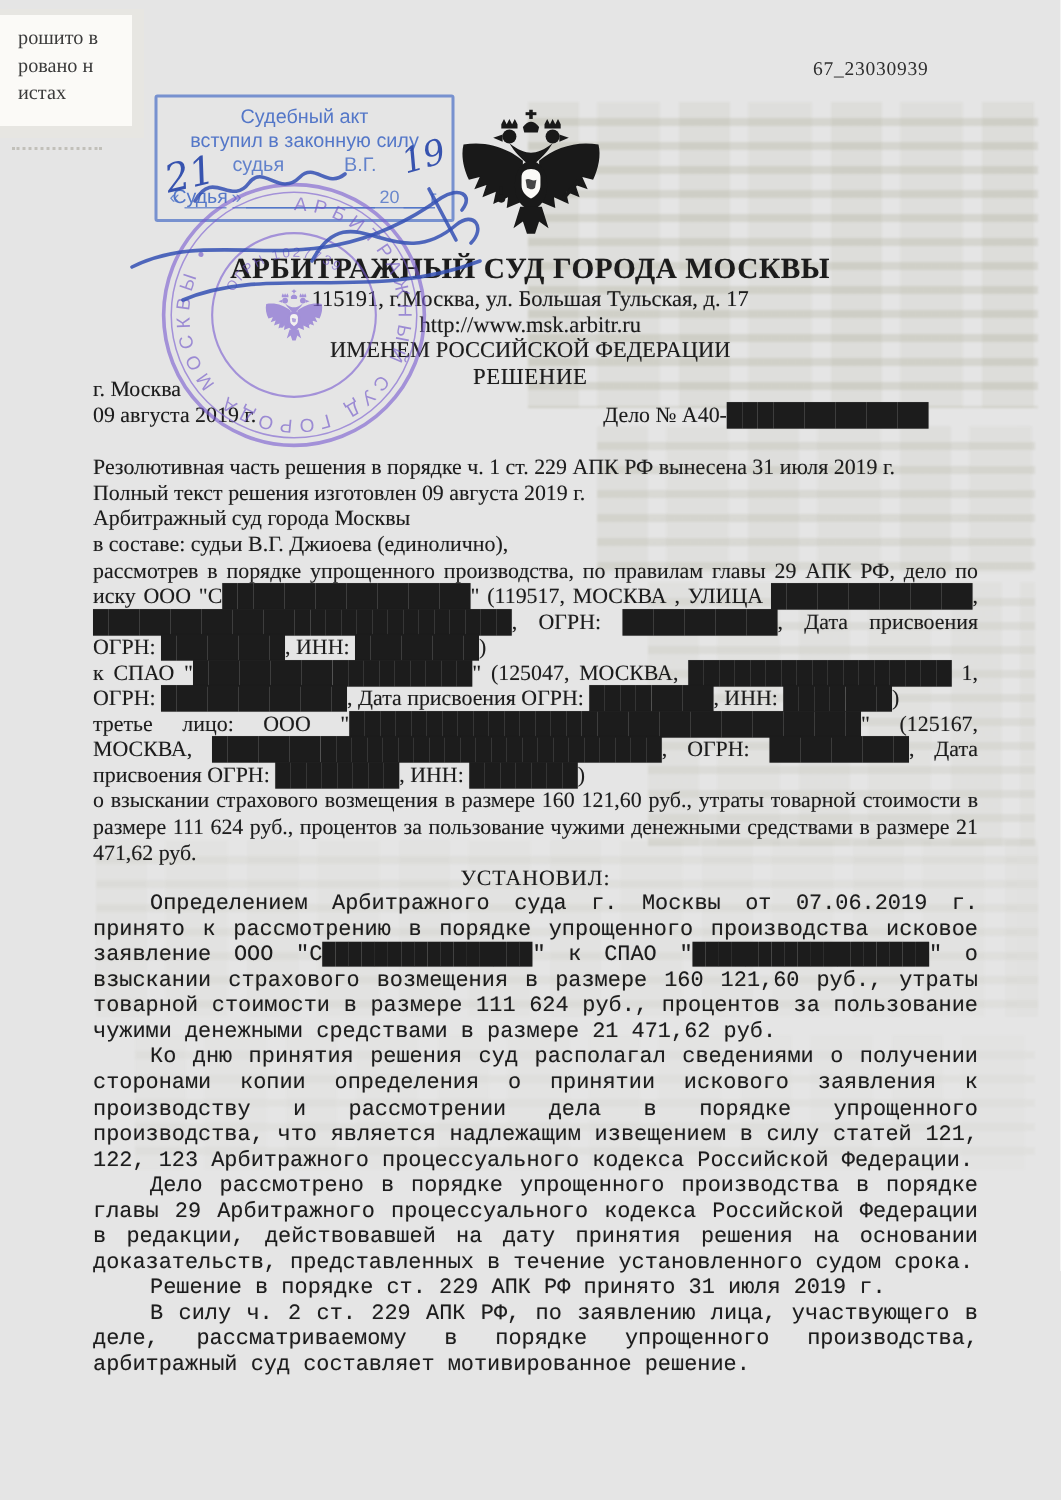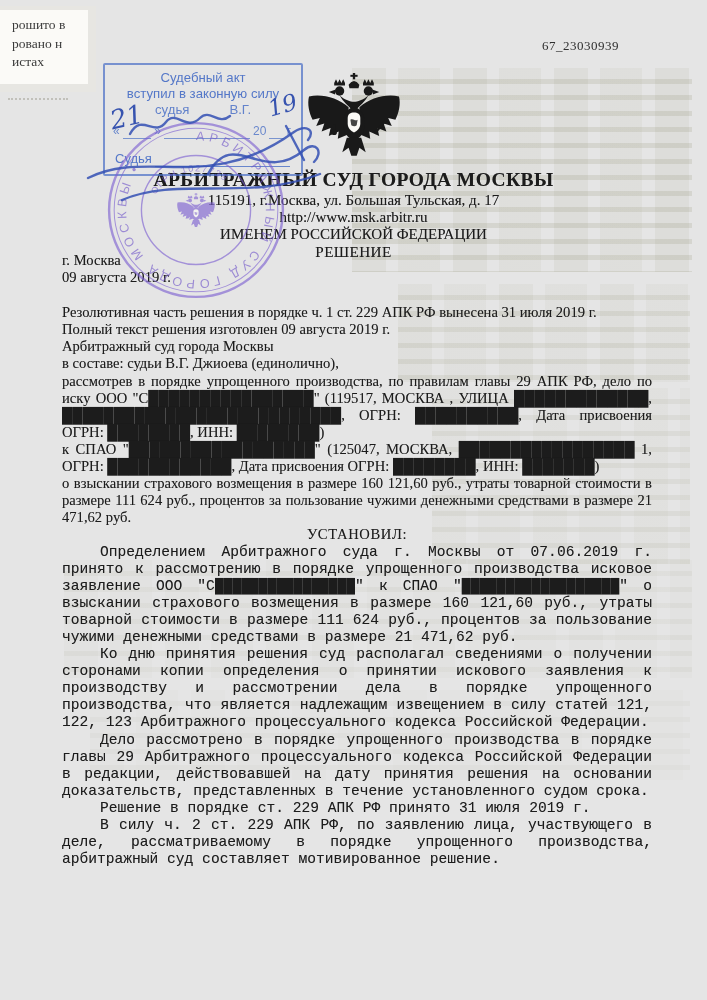--- a/index.html
+++ b/index.html
@@ -28,21 +28,21 @@
   
   .coa{position:absolute;left:300px;top:71px;width:108px;height:94px;color:#191919;z-index:2;}
   
   .hdr{position:absolute;left:0;width:707px;text-align:center;z-index:2;text-shadow:0 0 .5px rgba(20,20,20,.4);}
   .court-name{top:169px;font-size:19.5px;font-weight:bold;letter-spacing:.4px;}
   .court-addr{top:192px;font-size:15px;}
   .court-url{top:209px;font-size:15px;}
   .in-name{top:226px;font-size:15px;}
   .doc-type{top:243px;font-size:15.2px;letter-spacing:.4px;}
   
-  .stamp{position:absolute;left:103px;top:63px;width:200px;height:113px;box-sizing:border-box;
+  .stamp{position:absolute;left:103px;top:63px;width:200px;height:85px;box-sizing:border-box;
     border:2.5px solid rgba(72,110,198,.70);border-radius:2px;z-index:3;
     font-family:"Liberation Sans","DejaVu Sans",sans-serif;color:rgba(72,110,198,.92);
     text-align:center;padding-top:5px;font-size:13.2px;line-height:16px;}
   .stamp .l3{display:flex;justify-content:center;gap:40px;opacity:.9;}
   .stamp .dateline{position:absolute;left:8px;right:8px;top:58px;display:flex;align-items:flex-end;font-size:12px;opacity:.85;}
   .stamp .dl-line{flex:1;border-bottom:1.3px solid rgba(72,110,198,.8);height:12px;margin:0 3px;}
   .stamp .signline{position:absolute;left:10px;right:8px;bottom:7px;display:flex;align-items:flex-end;font-size:13px;}
   .stamp .signline .dl-line{height:14px;}
   .hand{position:absolute;font-family:"DejaVu Serif",serif;font-style:italic;color:rgba(45,75,172,.95);z-index:6;}
   .hand.day{left:110px;top:102px;font-size:26px;transform:rotate(-13deg);}
@@ -169,27 +169,31 @@
       <path d="M228,44 l18,34"></path>
     </g>
   </svg>
 
   <div class="flow">
     <div class="caseline">
       <div class="left">
         <p>г. Москва</p>
         <p>09 августа 2019 г.</p>
       </div>
+      <div class="right">
+        <p>Дело № А40-█████████████</p>
+      </div>
     </div>
     <p>Резолютивная часть решения в порядке ч. 1 ст. 229 АПК РФ вынесена 31 июля 2019 г.</p>
     <p>Полный текст решения изготовлен 09 августа 2019 г.</p>
     <p class="mt">Арбитражный суд города Москвы</p>
     <p>в составе: судьи В.Г. Джиоева (единолично),</p>
     <p>рассмотрев в порядке упрощенного производства, по правилам главы 29 АПК РФ, дело по иску ООО "С████████████████" (119517, МОСКВА , УЛИЦА █████████████, ███████████████████████████, ОГРН: ██████████, Дата присвоения ОГРН: ████████, ИНН: ████████)</p>
     <p>к СПАО "██████████████████" (125047, МОСКВА, █████████████████ 1, ОГРН: ████████████, Дата присвоения ОГРН: ████████, ИНН: ███████)</p>
+    <p>третье лицо: ООО "█████████████████████████████████" (125167, МОСКВА, █████████████████████████████, ОГРН: █████████, Дата присвоения ОГРН: ████████, ИНН: ███████)</p>
     <p>о взыскании страхового возмещения в размере 160 121,60 руб., утраты товарной стоимости в размере 111 624 руб., процентов за пользование чужими денежными средствами в размере 21 471,62 руб.</p>
     <p class="heading">УСТАНОВИЛ:</p>
     <p class="ind">Определением Арбитражного суда г. Москвы от 07.06.2019 г. принято к рассмотрению в порядке упрощенного производства исковое заявление ООО "С████████████████" к СПАО "██████████████████" о взыскании страхового возмещения в размере 160 121,60 руб., утраты товарной стоимости в размере 111 624 руб., процентов за пользование чужими денежными средствами в размере 21 471,62 руб.</p>
     <p class="ind">Ко дню принятия решения суд располагал сведениями о получении сторонами копии определения о принятии искового заявления к производству и рассмотрении дела в порядке упрощенного производства, что является надлежащим извещением в силу статей 121, 122, 123 Арбитражного процессуального кодекса Российской Федерации.</p>
     <p class="ind">Дело рассмотрено в порядке упрощенного производства в порядке главы 29 Арбитражного процессуального кодекса Российской Федерации в редакции, действовавшей на дату принятия решения на основании доказательств, представленных в течение установленного судом срока.</p>
     <p class="ind">Решение в порядке ст. 229 АПК РФ принято 31 июля 2019 г.</p>
     <p class="ind">В силу ч. 2 ст. 229 АПК РФ, по заявлению лица, участвующего в деле, рассматриваемому в порядке упрощенного производства, арбитражный суд составляет мотивированное решение.</p>
   </div>
 
 </div>

